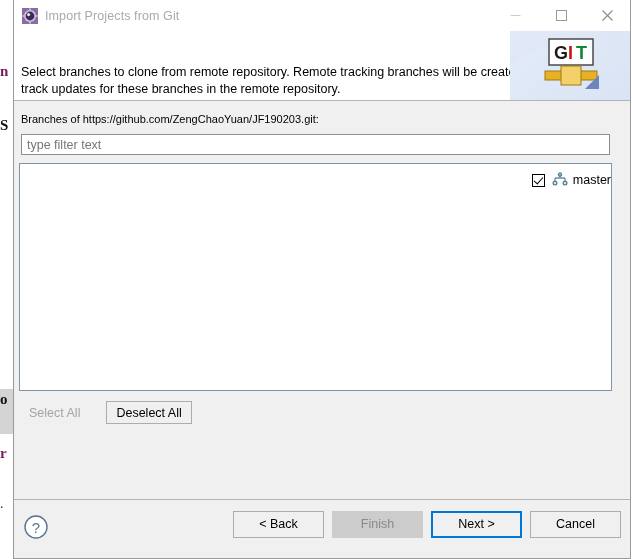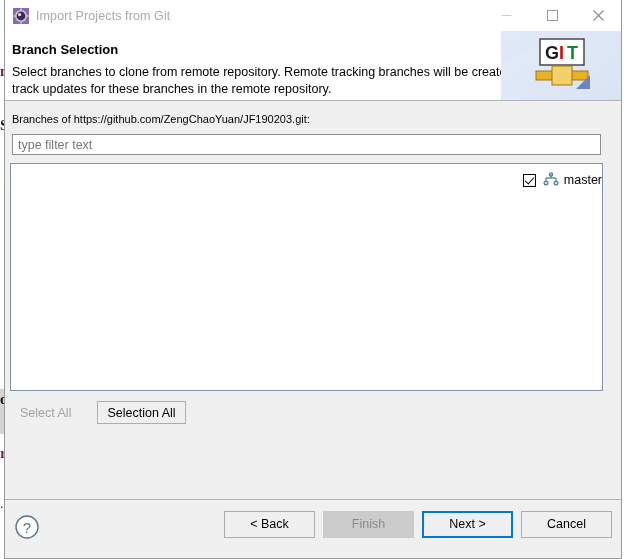--- a/index.html
+++ b/index.html
@@ -42,21 +42,21 @@
   .bg-gray-band {
     position: absolute;
     left: 0;
     width: 16px;
     background: #d4d4d4;
   }
 
   
   #dialog {
     position: absolute;
-    left: 4px;
+    left: 13px;
     top: 0;
     width: 618px;
     height: 559px;
     background: #f0f0f0;
     border-left: 1px solid #9a9a9a;
     border-right: 1px solid #9a9a9a;
     border-bottom: 1px solid #9a9a9a;
     box-sizing: border-box;
     display: flex;
     flex-direction: column;
@@ -359,21 +359,20 @@
       <div class="winbtn">
         <svg width="11" height="11" viewBox="0 0 11 11">
             <line x1="0.5" y1="0.5" x2="10.5" y2="10.5" stroke="#8a8a8a" stroke-width="1.1"></line>
             <line x1="10.5" y1="0.5" x2="0.5" y2="10.5" stroke="#8a8a8a" stroke-width="1.1"></line>
           </svg>
       </div>
     </div>
   </div>
 
   <div id="banner">
-    <div id="banner-title">Branch Selection</div>
     <div id="banner-desc">Select branches to clone from remote repository. Remote tracking branches will be created to track updates for these branches in the remote repository.</div>
     <div id="banner-art">
       <div class="swoosh"></div>
       <div class="swoosh2"></div>
       <div id="git-logo">
         <svg width="60" height="56" viewBox="0 0 60 56">
           <rect x="6" y="2" width="44" height="26" fill="#ffffff" stroke="#4a4a4a" stroke-width="1.5"></rect>
           <text x="11" y="22" font-family="Liberation Sans, sans-serif" font-size="18" font-weight="bold" fill="#1a1a1a">G</text>
           <text x="25" y="22" font-family="Liberation Sans, sans-serif" font-size="18" font-weight="bold" fill="#cc1111">I</text>
           <text x="33" y="22" font-family="Liberation Sans, sans-serif" font-size="18" font-weight="bold" fill="#118833">T</text>
@@ -400,21 +399,21 @@
             <circle cx="3" cy="11" r="1.9" fill="#cfe0e8" stroke="#4f7e94" stroke-width="1.2"></circle>
             <circle cx="13" cy="11" r="1.9" fill="#cfe0e8" stroke="#4f7e94" stroke-width="1.2"></circle>
           </svg>
         </div>
         <div class="branch-label">master</div>
       </div>
     </div>
 
     <div id="selectall-row">
       <button class="sbtn disabled">Select All</button>
-      <button class="sbtn">Selection All</button>
+      <button class="sbtn">Deselect All</button>
     </div>
   </div>
 
   <div id="footer">
     <div id="help-icon">
       <svg width="26" height="26" viewBox="0 0 26 26">
         <circle cx="13" cy="13" r="11" fill="#ffffff" stroke="#5b7492" stroke-width="1.4"></circle>
         <text x="13" y="19" text-anchor="middle" font-family="Liberation Sans, sans-serif" font-size="15" fill="#5b7492">?</text>
       </svg>
     </div>

